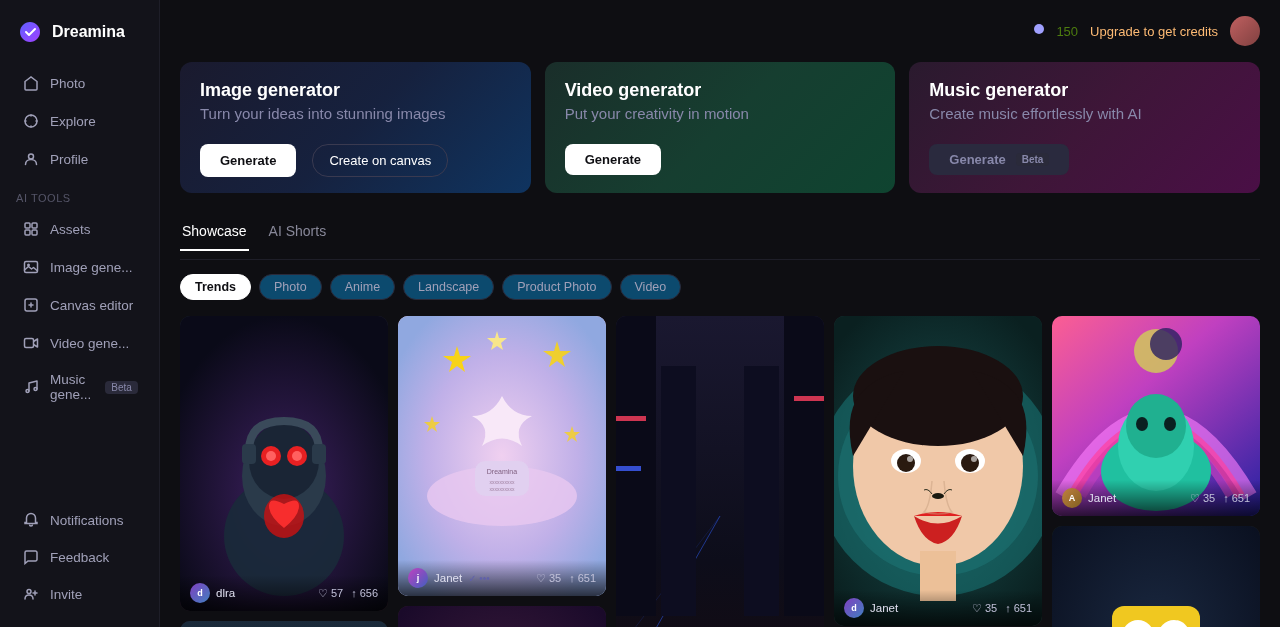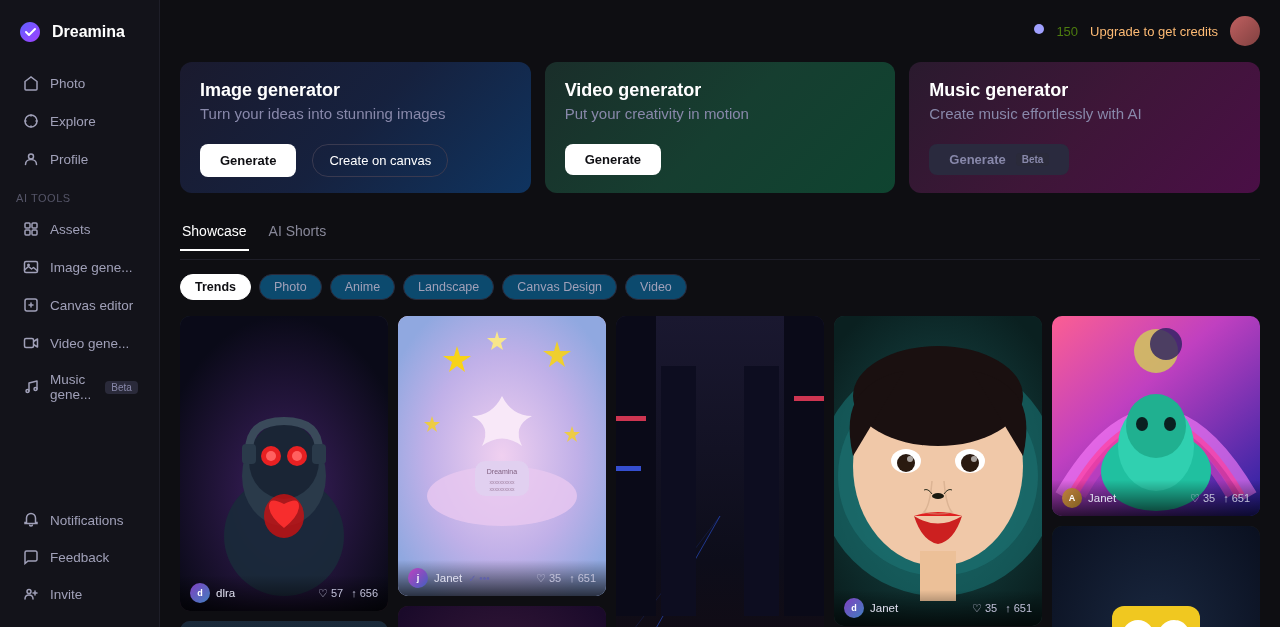--- a/index.html
+++ b/index.html
@@ -478,21 +478,21 @@
   <div class="tabs-row">
     <span class="tab active">Showcase</span>
     <span class="tab">AI Shorts</span>
   </div>
 
   <div class="filter-pills">
     <span class="pill active">Trends</span>
     <span class="pill">Photo</span>
     <span class="pill">Anime</span>
     <span class="pill">Landscape</span>
-    <span class="pill">Canvas Design</span>
+    <span class="pill">Product Photo</span>
     <span class="pill">Video</span>
   </div>
 
   <div style="display: flex; gap: 10px;">
 
     <div style="flex: 1; display: flex; flex-direction: column; gap: 10px;">
 
       <div class="gallery-item gi-robot" style="height: 295px; position: relative;">
         <svg width="100%" height="100%" viewBox="0 0 210 295" preserveAspectRatio="xMidYMid slice">
           <defs>

